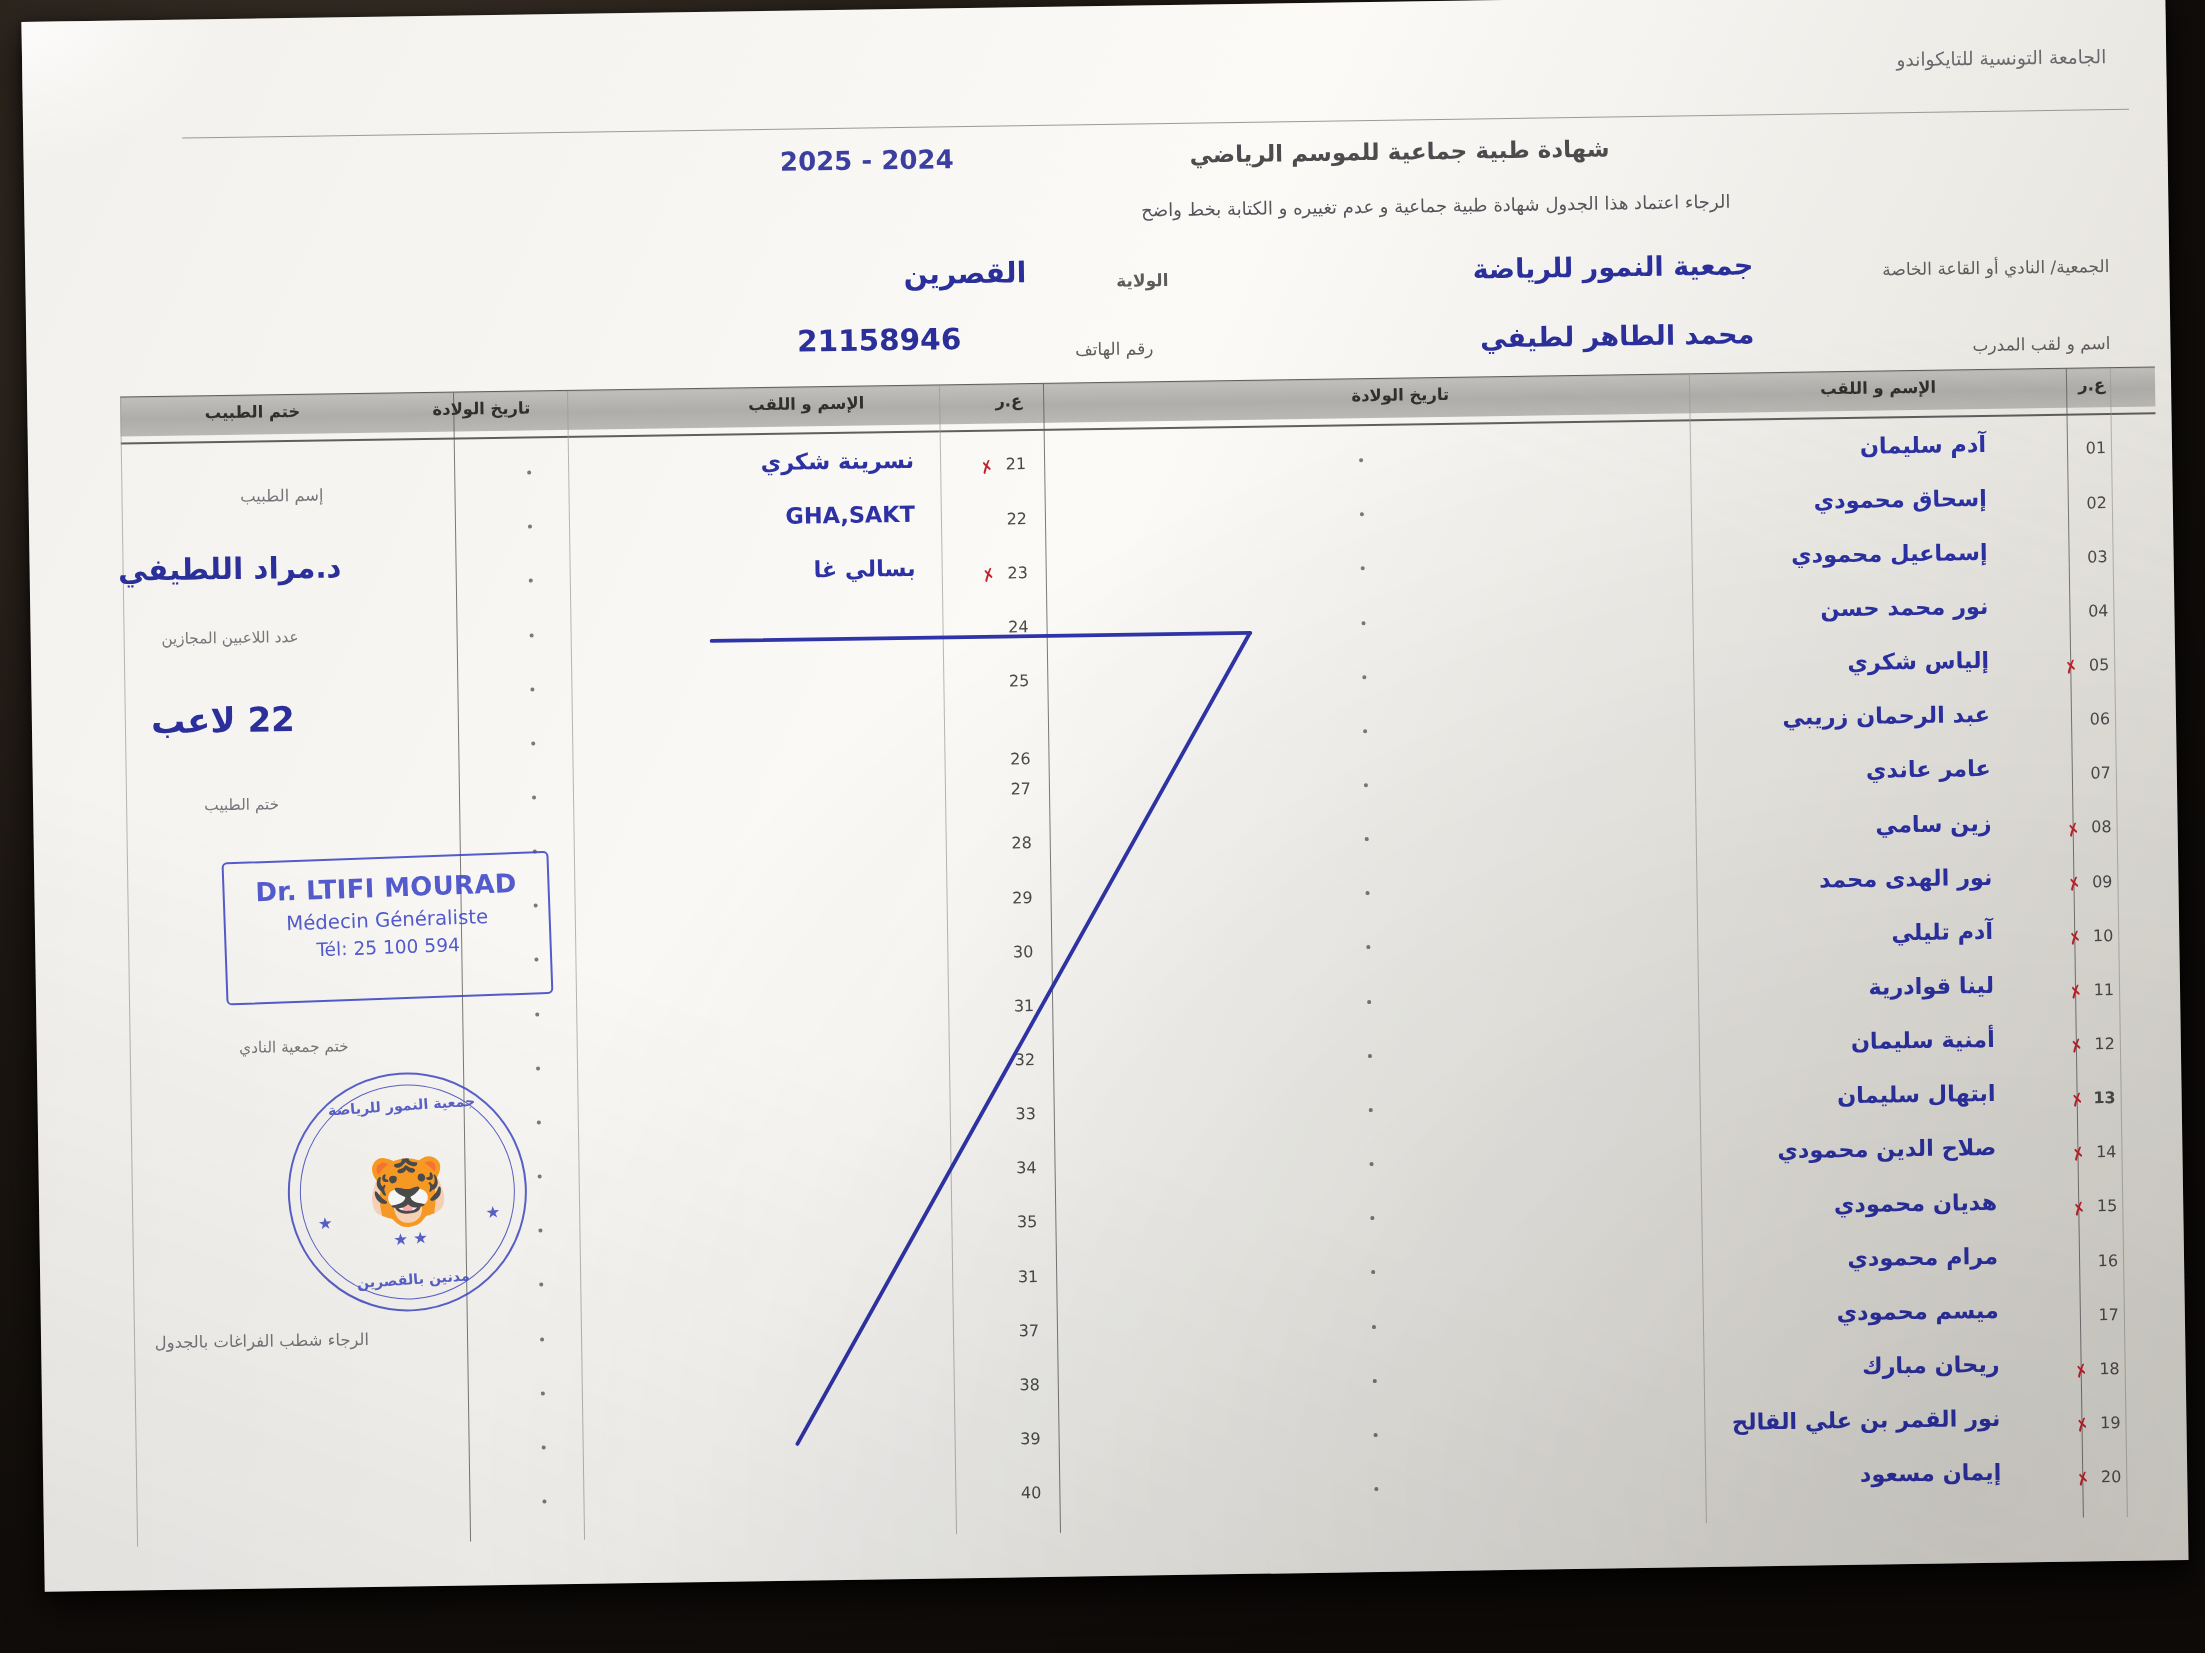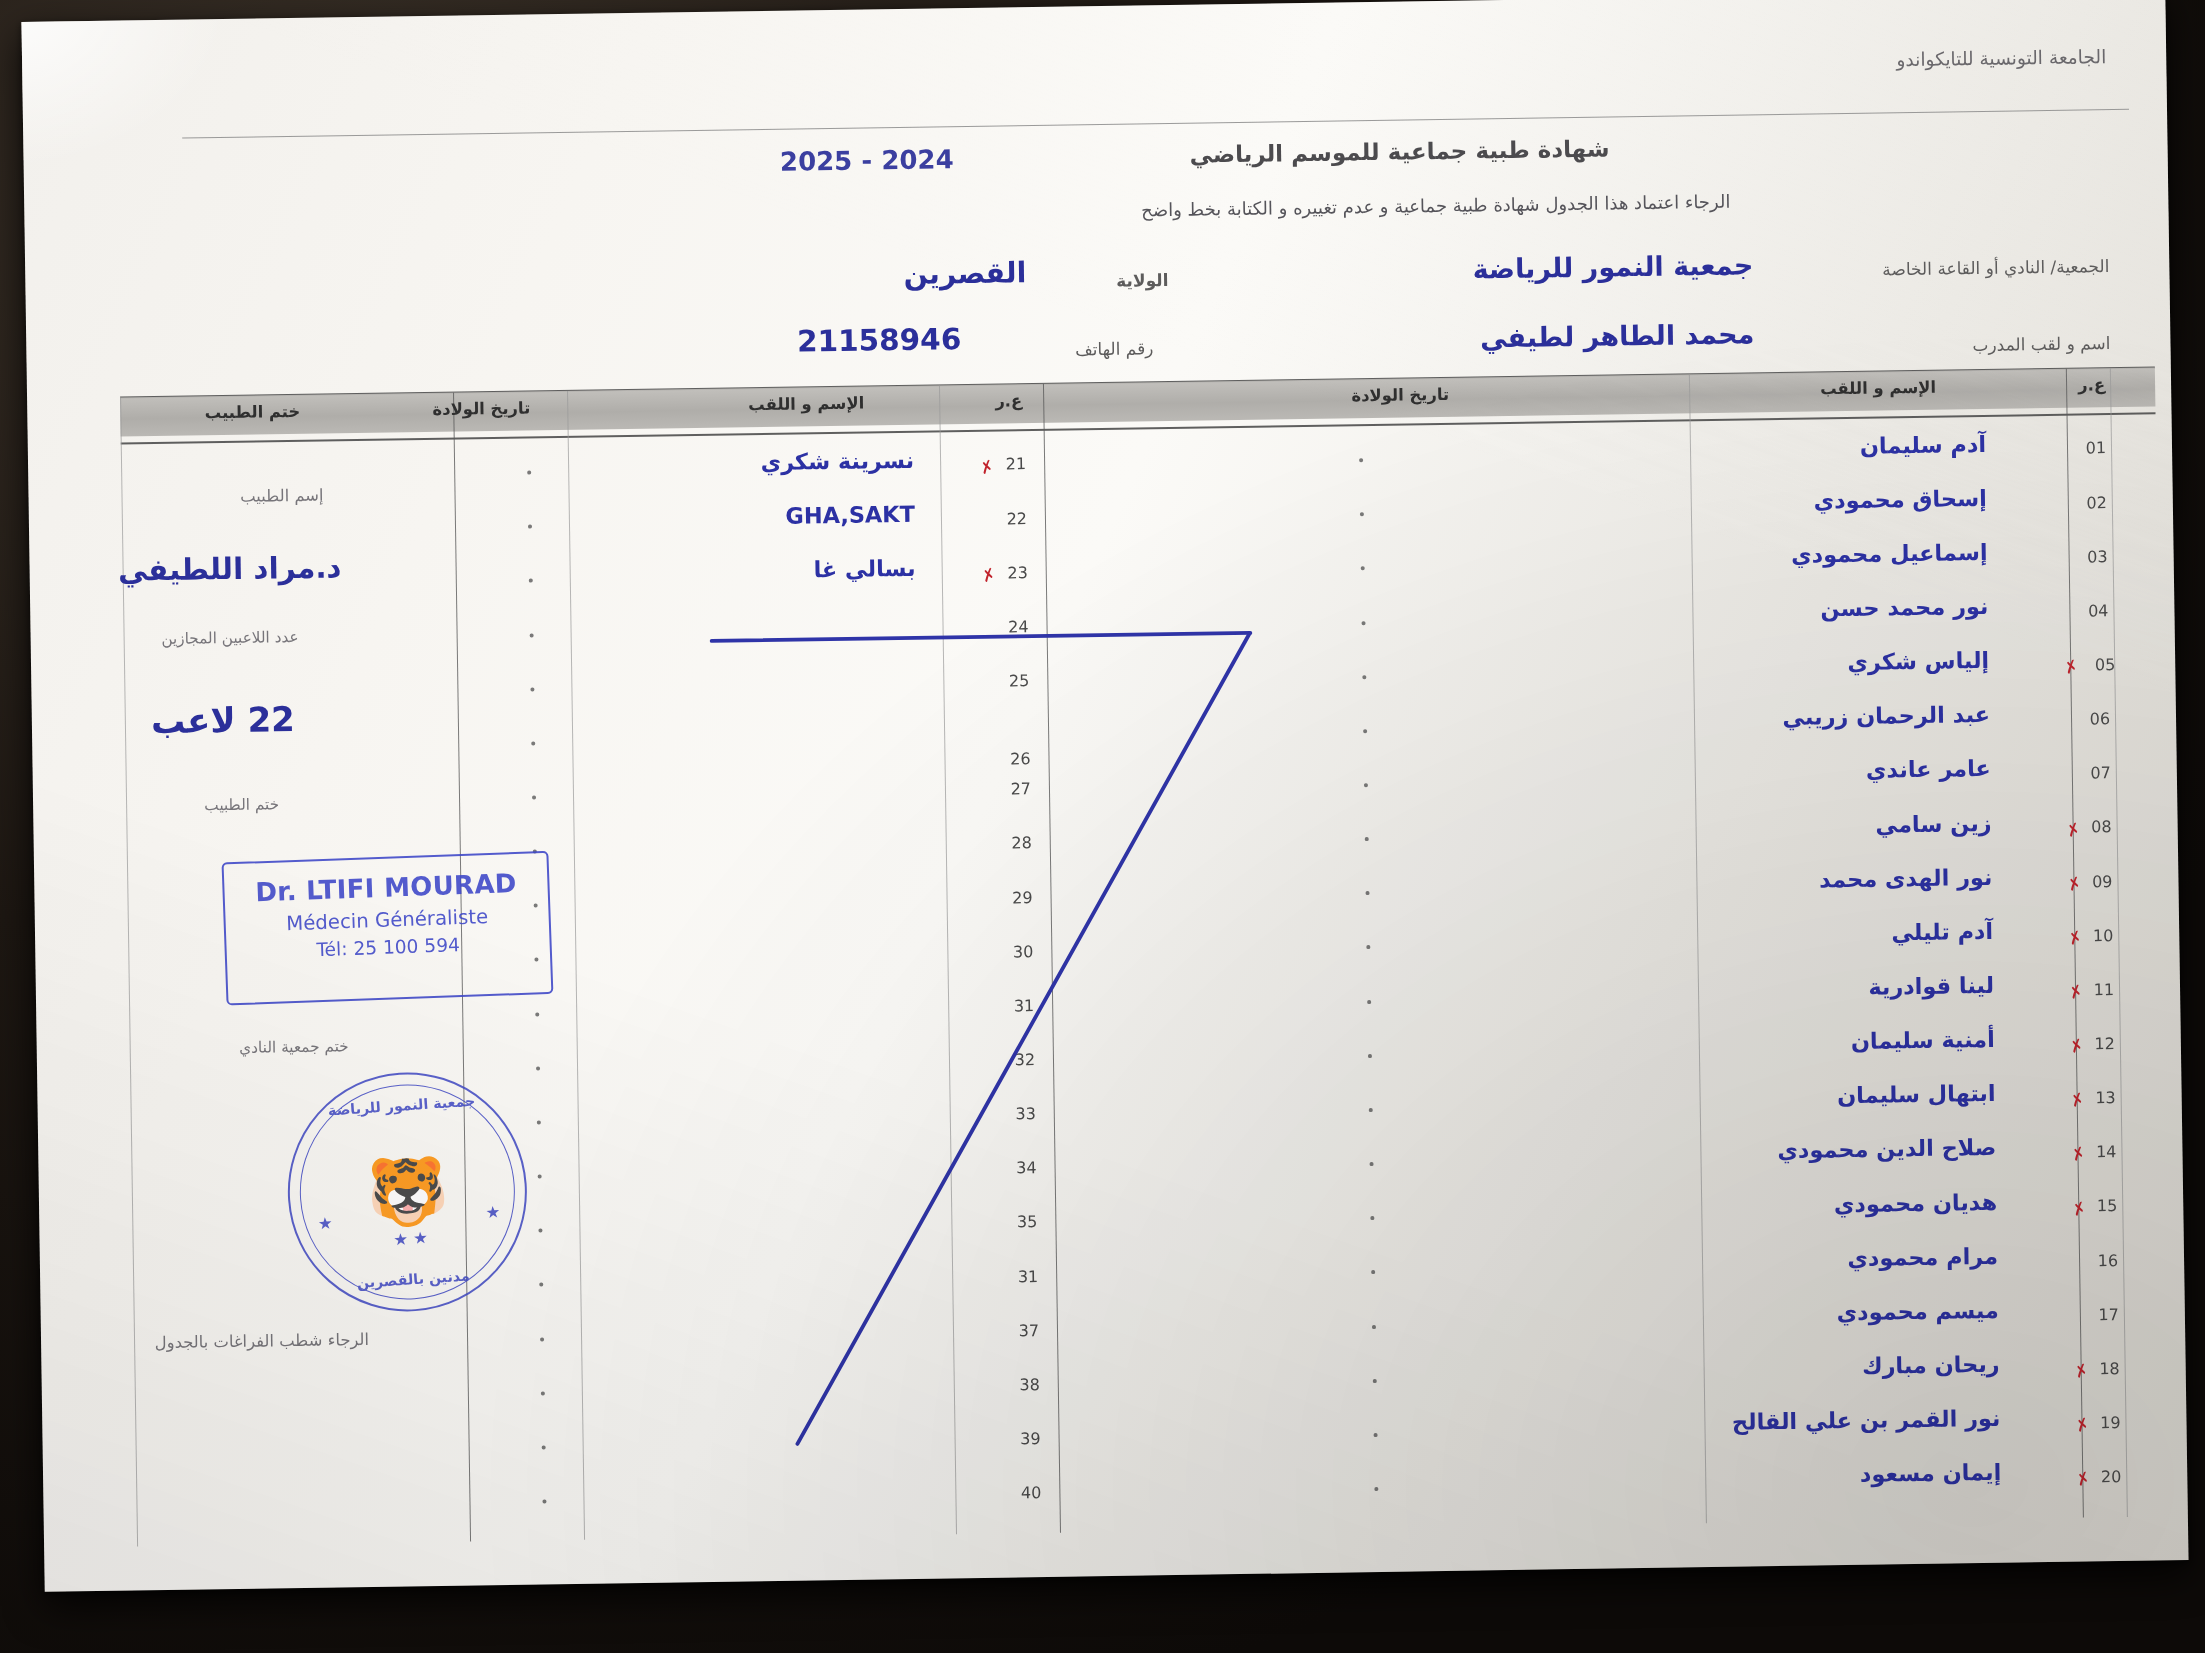--- a/index.html
+++ b/index.html
@@ -155,21 +155,21 @@
         <div class="dot" style="right: 809px; top: 456px;"></div>
         <div class="rownum" style="right: 66px; top: 502px; margin-left: 36px;">02</div>
         <div class="rowname" style="right: 186px; top: 492px;">إسحاق محمودي</div>
         <div class="dot" style="right: 809px; top: 510px;"></div>
         <div class="rownum" style="right: 66px; top: 556px;">03</div>
         <div class="rowname" style="right: 186px; top: 546px;">إسماعيل محمودي</div>
         <div class="dot" style="right: 809px; top: 564px;"></div>
         <div class="rownum" style="right: 66px; top: 610px;">04</div>
         <div class="rowname" style="right: 186px; top: 600px;">نور محمد حسن</div>
         <div class="dot" style="right: 809px; top: 619px;"></div>
-        <div class="rownum" style="right: 60px; top: 664px;">05</div>
+        <div class="rownum" style="right: 66px; top: 664px;">05</div>
         <div class="tick" style="right: 97px; top: 666px;">✗</div>
         <div class="rowname" style="right: 186px; top: 654px;">إلياس شكري</div>
         <div class="dot" style="right: 809px; top: 673px;"></div>
         <div class="rownum" style="right: 66px; top: 718px;">06</div>
         <div class="rowname" style="right: 186px; top: 708px;">عبد الرحمان زريبي</div>
         <div class="dot" style="right: 809px; top: 727px;"></div>
         <div class="rownum" style="right: 66px; top: 772px;">07</div>
         <div class="rowname" style="right: 186px; top: 762px;">عامر عاندي</div>
         <div class="dot" style="right: 809px; top: 781px;"></div>
         <div class="rownum" style="right: 66px; top: 826px;">08</div>
@@ -185,21 +185,21 @@
         <div class="rowname" style="right: 186px; top: 925px;">آدم تليلي</div>
         <div class="dot" style="right: 809px; top: 943px;"></div>
         <div class="rownum" style="right: 66px; top: 989px;">11</div>
         <div class="tick" style="right: 97px; top: 991px;">✗</div>
         <div class="rowname" style="right: 186px; top: 979px;">لينا قوادرية</div>
         <div class="dot" style="right: 809px; top: 998px;"></div>
         <div class="rownum" style="right: 66px; top: 1043px;">12</div>
         <div class="tick" style="right: 97px; top: 1045px;">✗</div>
         <div class="rowname" style="right: 186px; top: 1033px;">أمنية سليمان</div>
         <div class="dot" style="right: 809px; top: 1052px;"></div>
-        <div class="rownum" style="right: 66px; top: 1097px;">13</div>
+        <div class="rownum" style="right: 66px; top: 1097px; font-weight: bold;">13</div>
         <div class="tick" style="right: 97px; top: 1099px;">✗</div>
         <div class="rowname" style="right: 186px; top: 1087px;">ابتهال سليمان</div>
         <div class="dot" style="right: 809px; top: 1106px;"></div>
         <div class="rownum" style="right: 66px; top: 1151px;">14</div>
         <div class="tick" style="right: 97px; top: 1153px;">✗</div>
         <div class="rowname" style="right: 186px; top: 1141px;">صلاح الدين محمودي</div>
         <div class="dot" style="right: 809px; top: 1160px;"></div>
         <div class="rownum" style="right: 66px; top: 1205px;">15</div>
         <div class="tick" style="right: 97px; top: 1208px;">✗</div>
         <div class="rowname" style="right: 186px; top: 1196px;">هديان محمودي</div>

